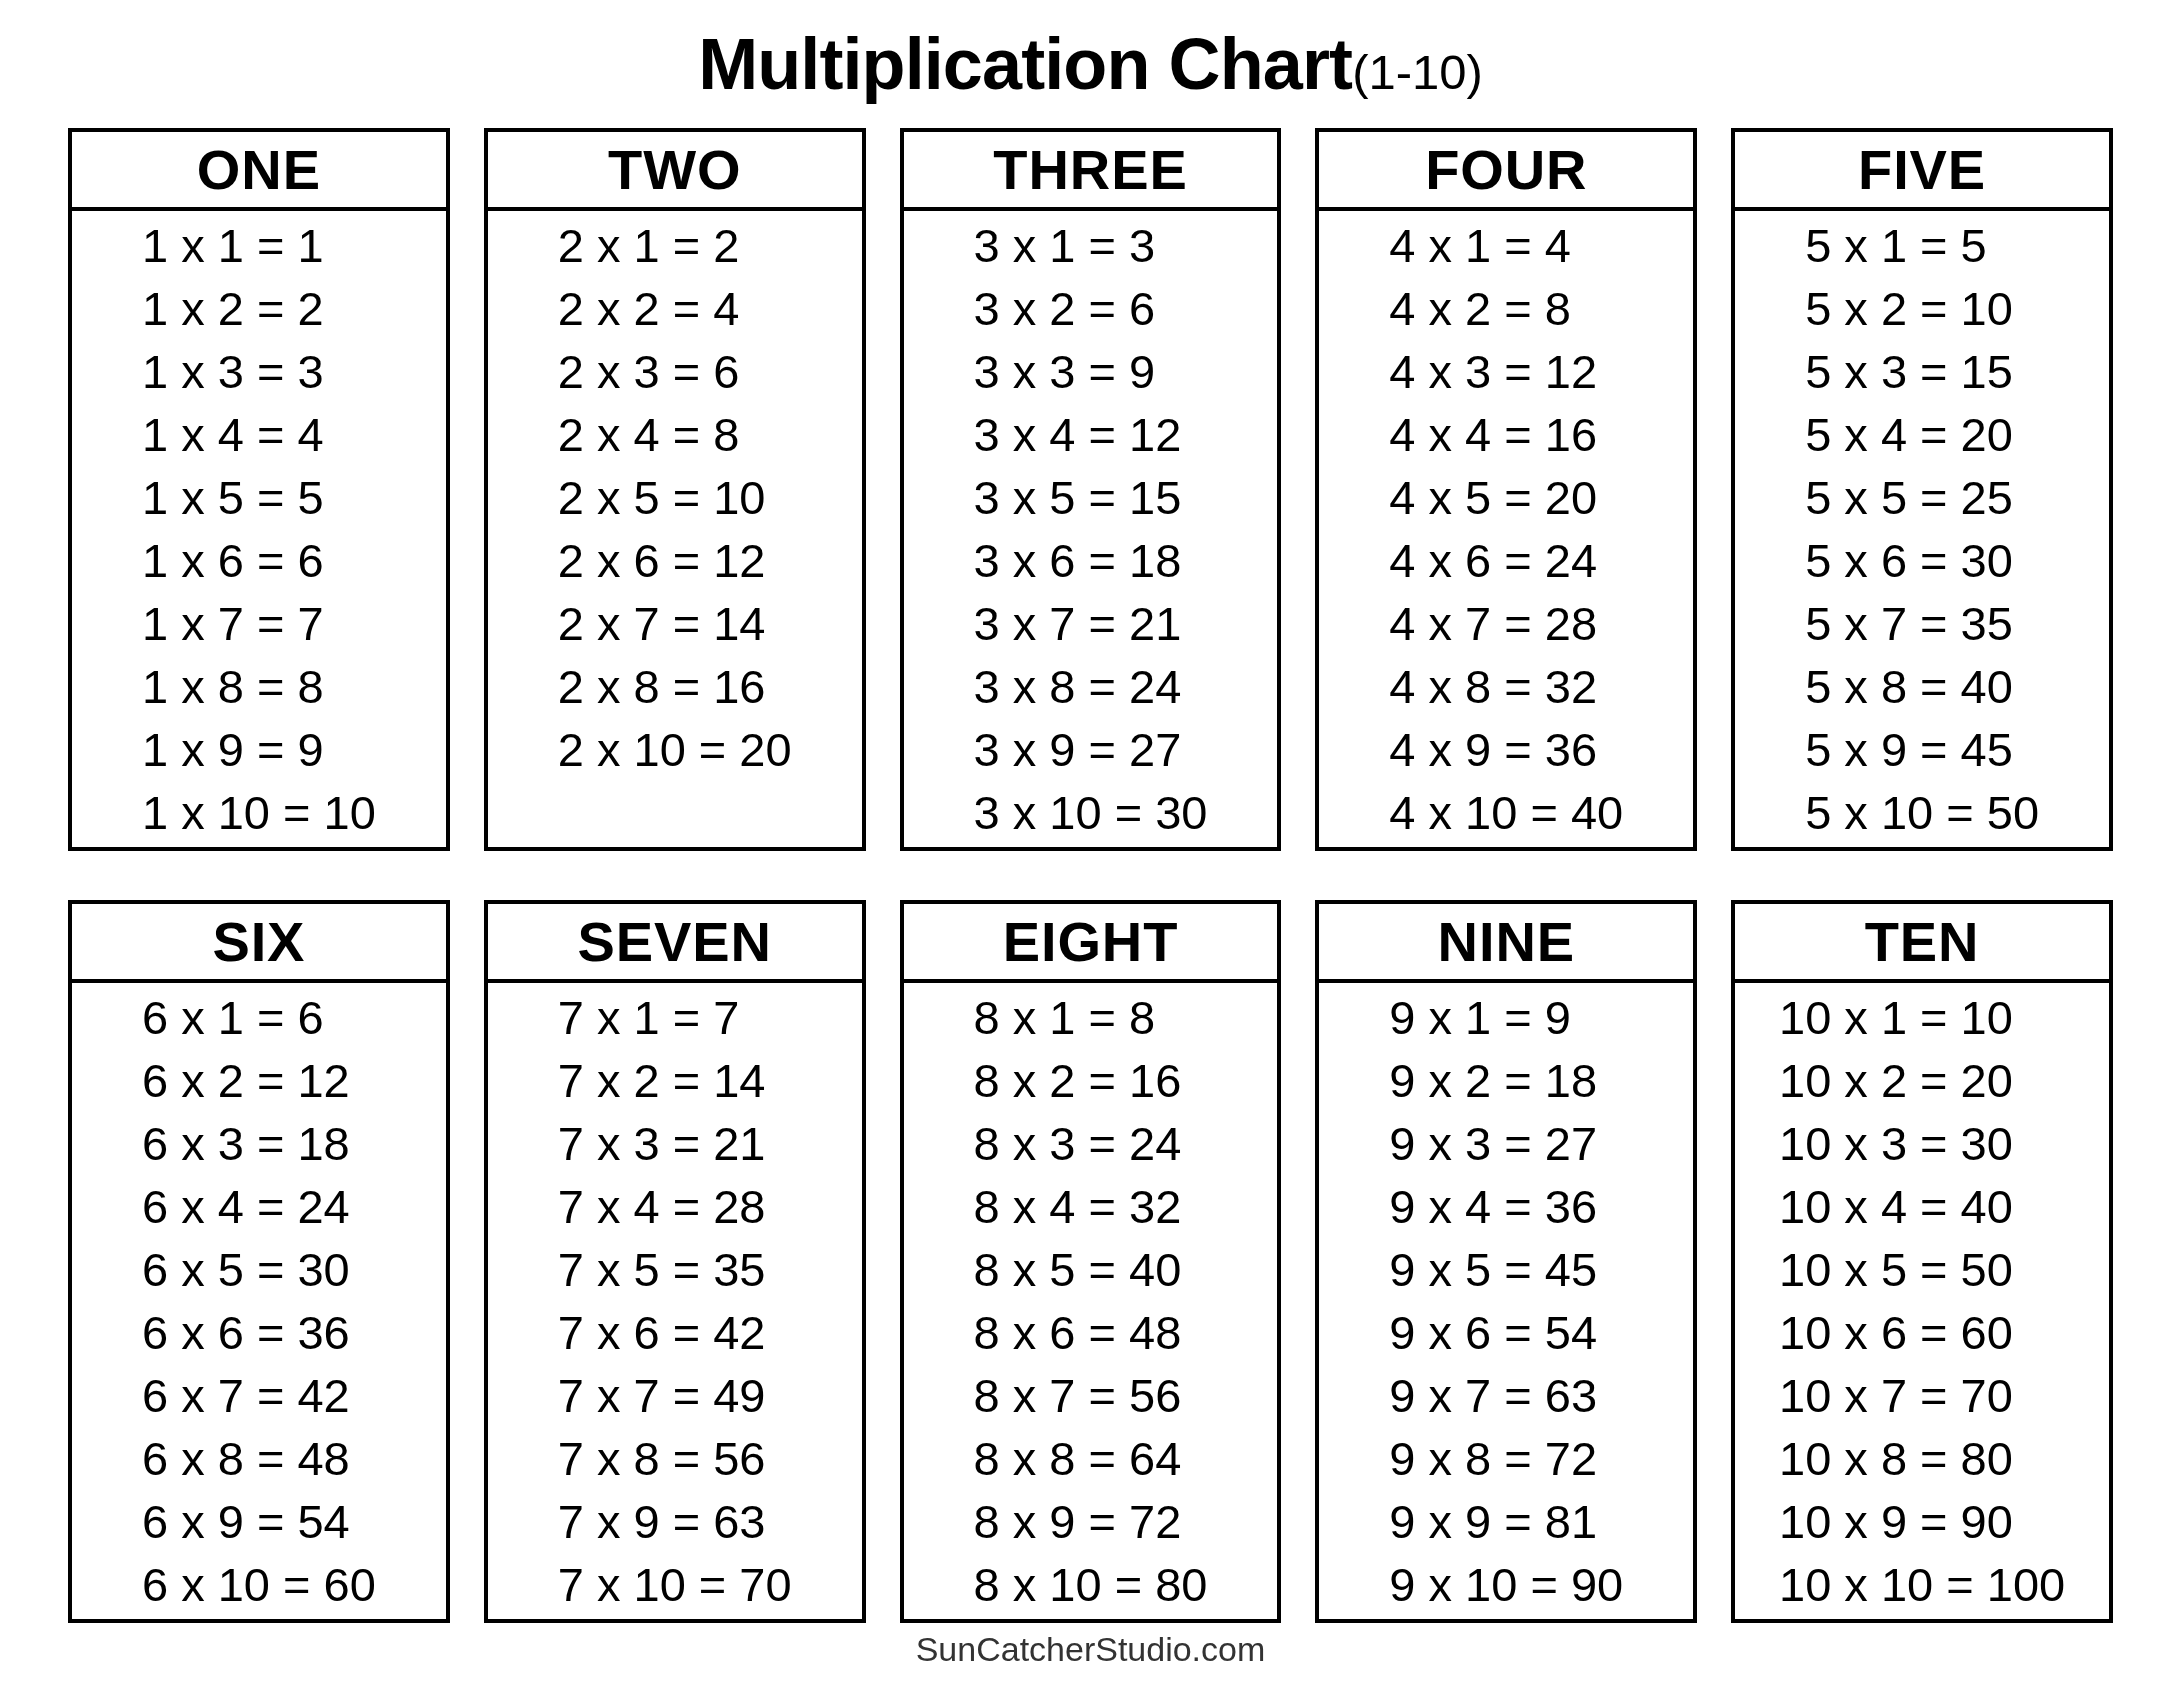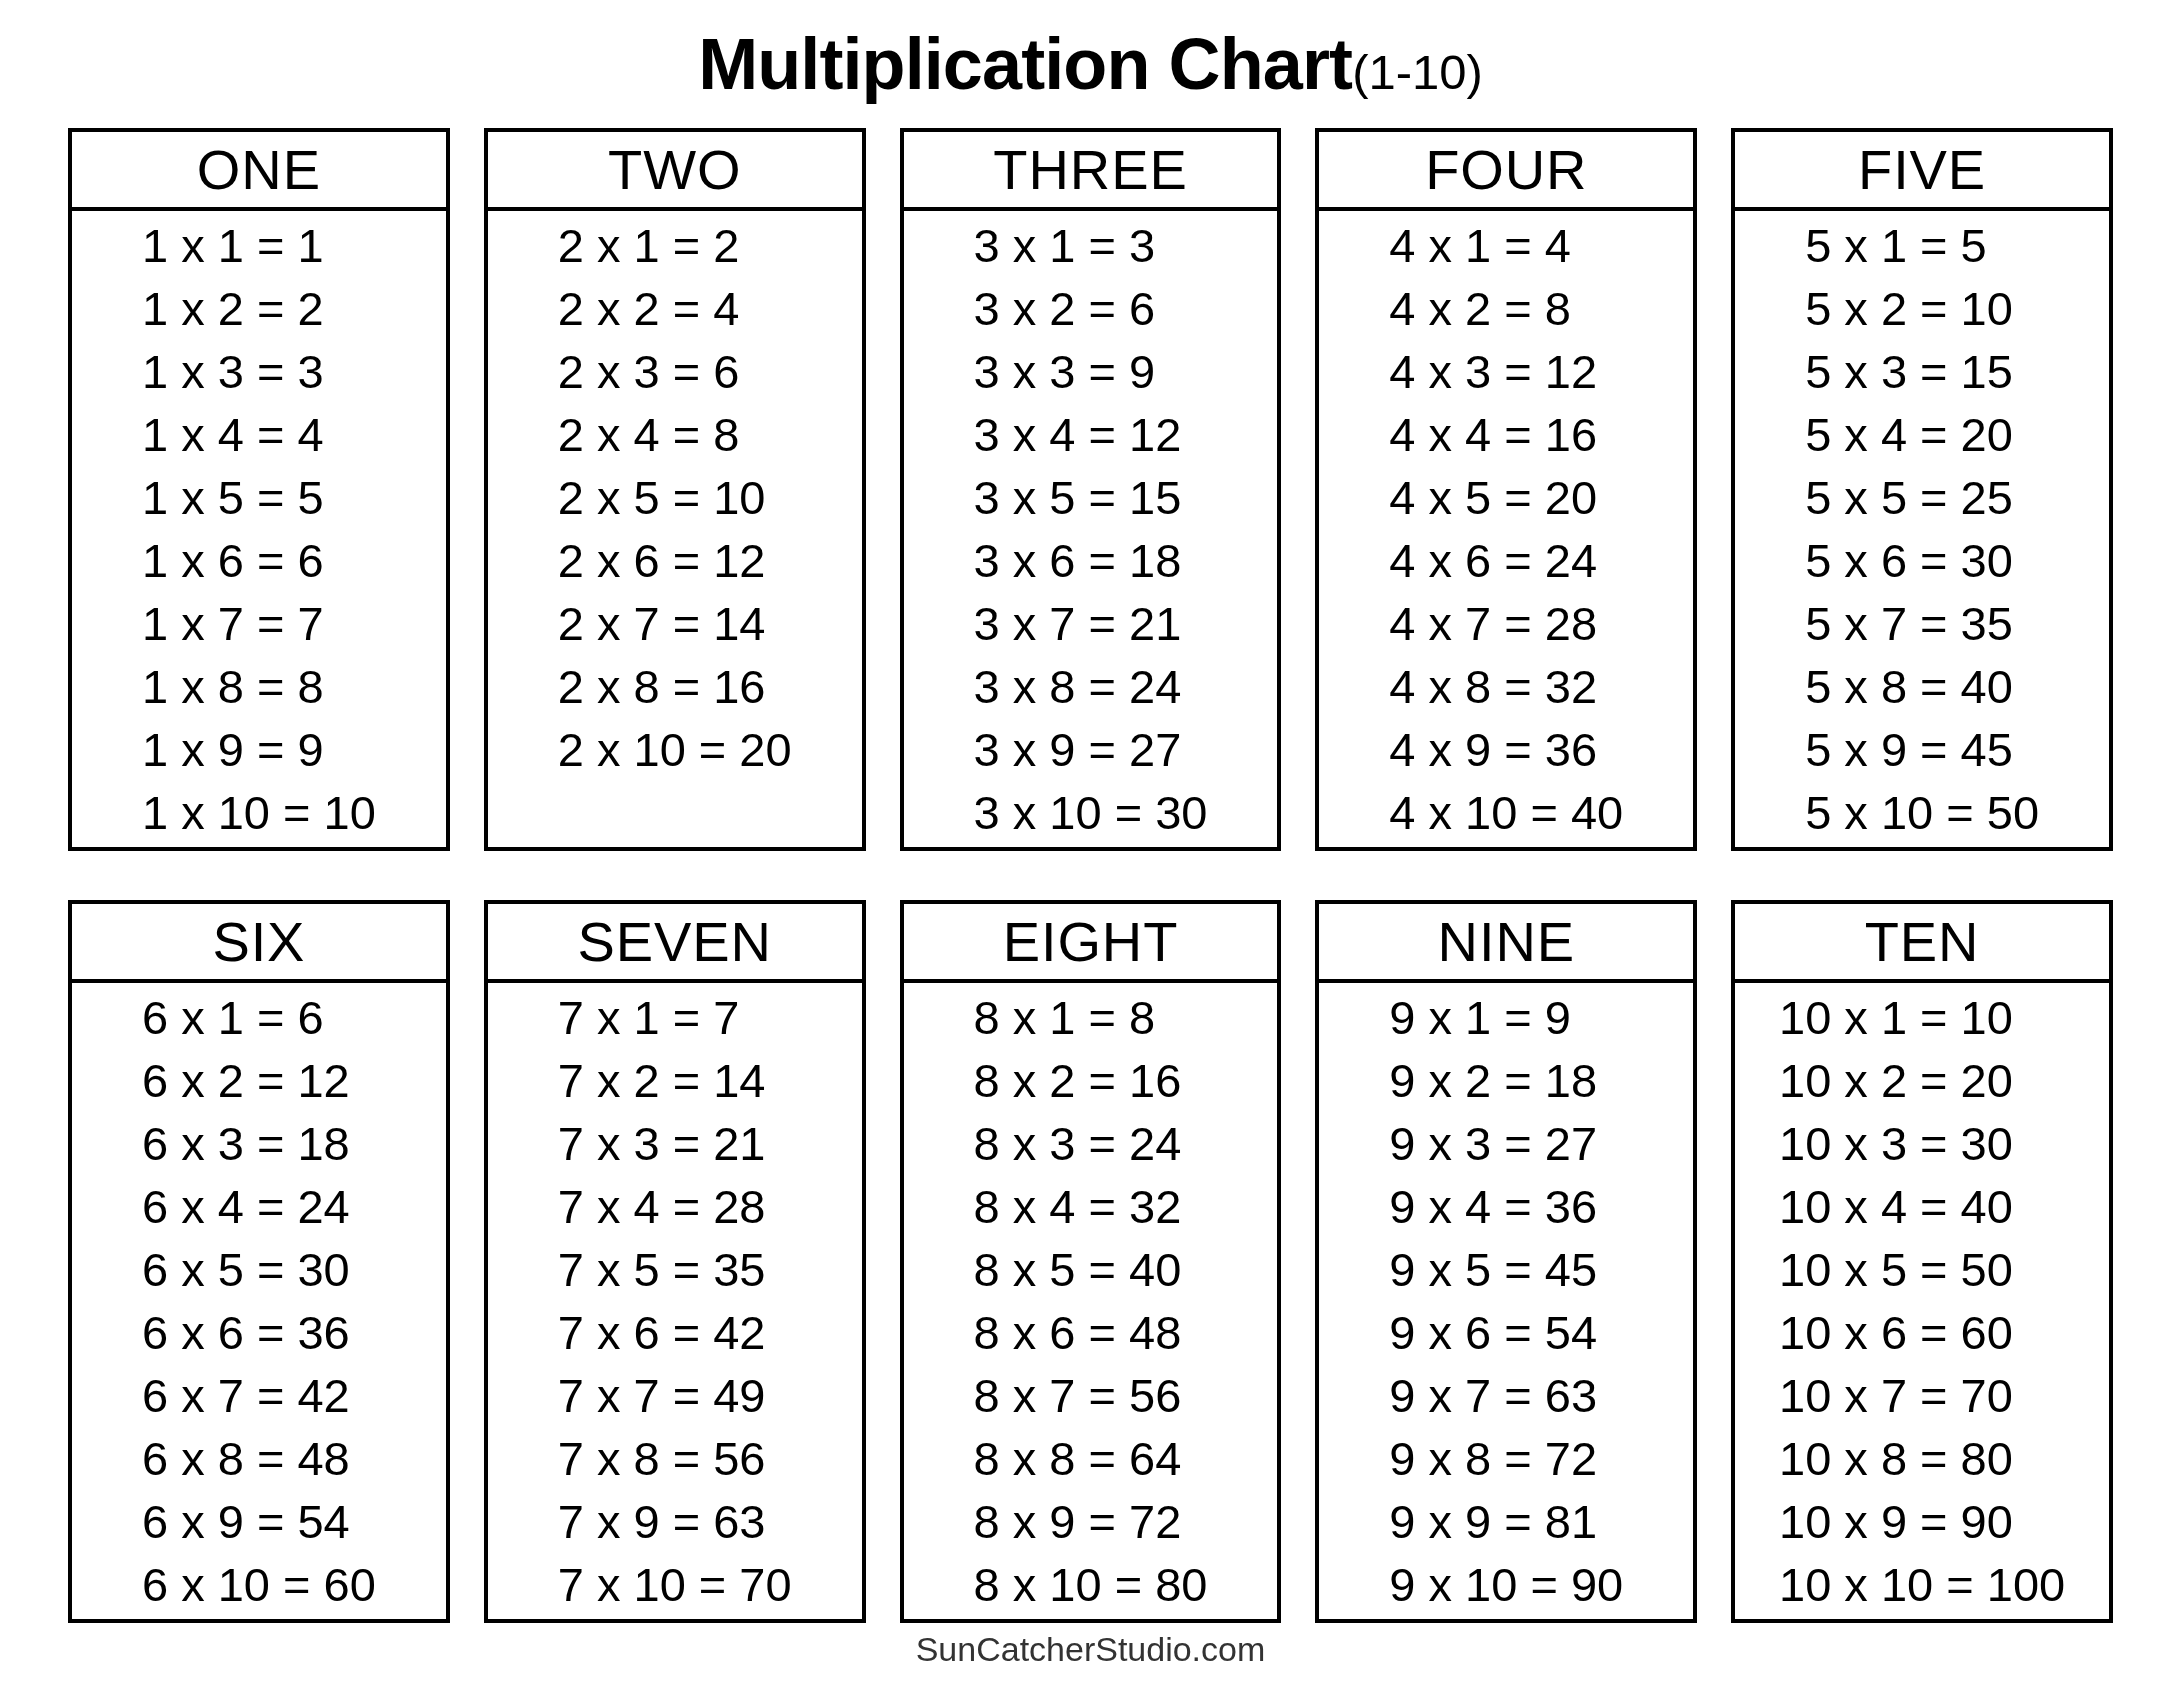--- a/index.html
+++ b/index.html
@@ -37,21 +37,21 @@
     row-gap:49px;
   }
   .table-box{
     border:4.3px solid var(--ink);
     background:var(--paper);
   }
   .box-header{
     height:79px;
     border-bottom:4.3px solid var(--ink);
     display:flex; align-items:center; justify-content:center;
-    font-weight:normal; font-size:56px; letter-spacing:0.9px;
+    font-weight:bold; font-size:56px; letter-spacing:0.9px;
   }
   .box-body{ padding:2.6px 0 3.4px 0;border-radius:21px; }
   .facts{ width:fit-content; margin:0 auto; text-align:left; }
   .fact-line{
     font-size:47px;
     line-height:63px;
     white-space:pre;
   }
 
   .page-footer{

